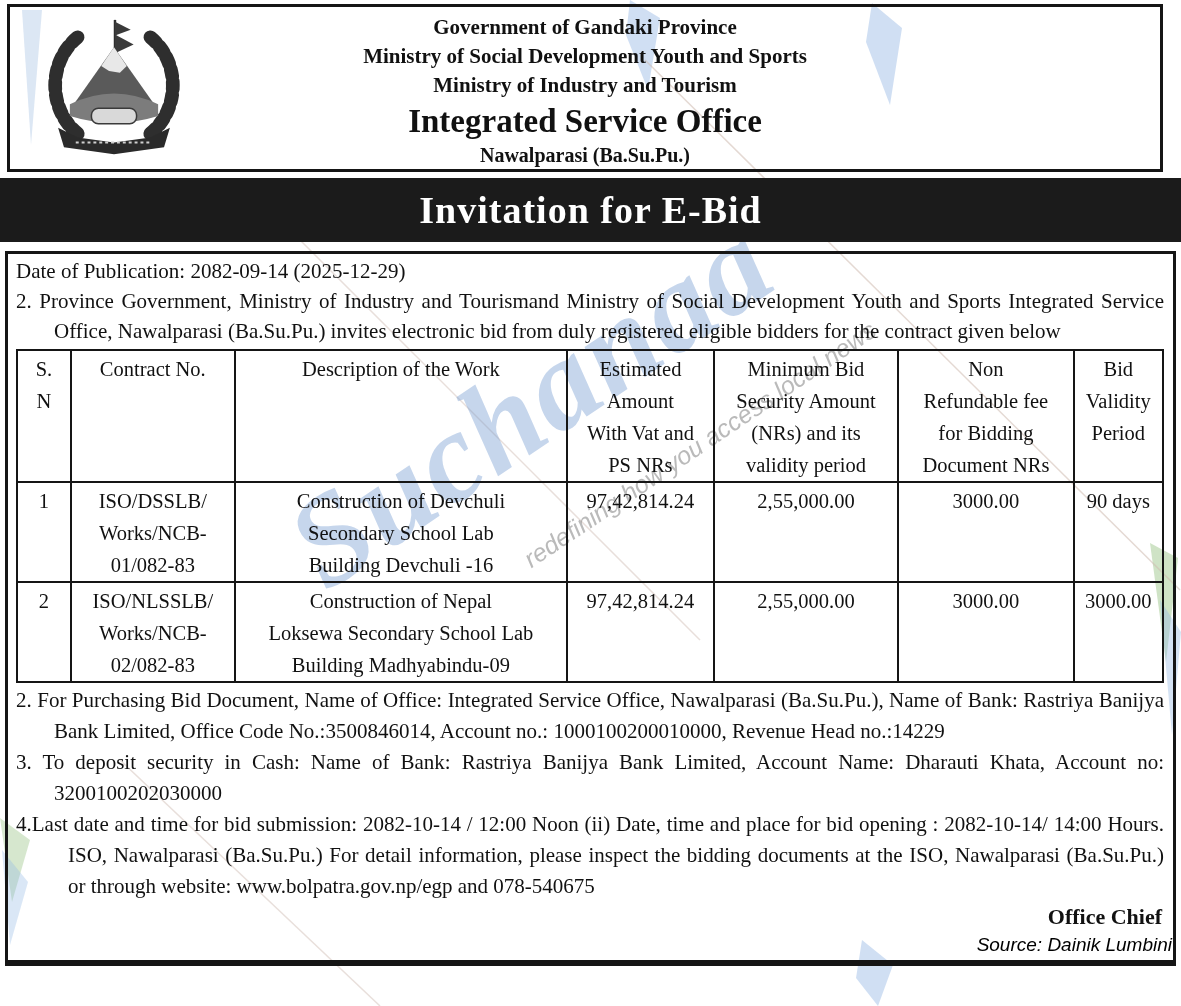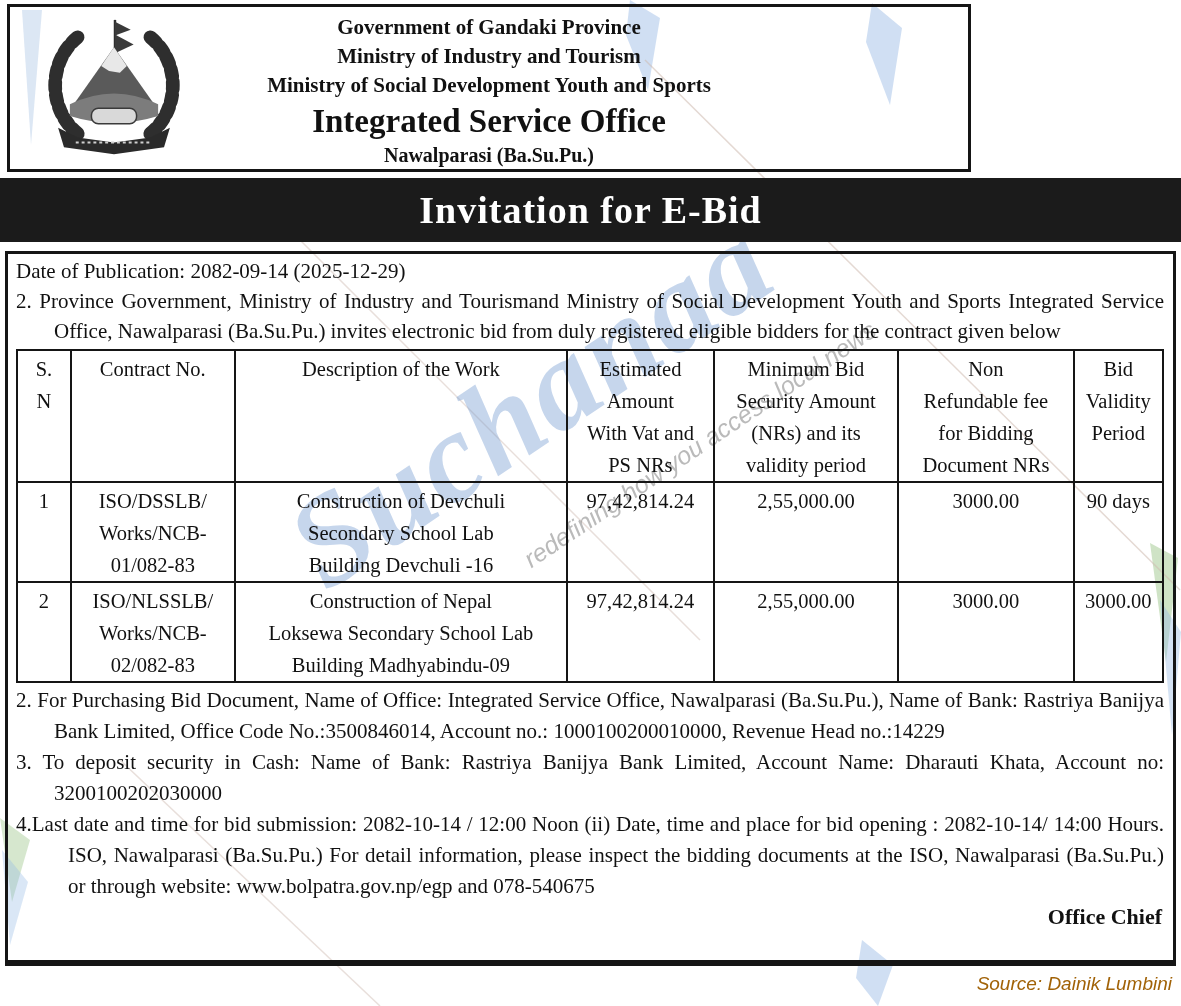--- a/index.html
+++ b/index.html
@@ -21,21 +21,21 @@
     position:absolute; left:420px; top:430px; width:560px;
     font-family:"Liberation Sans", sans-serif; font-style:italic;
     font-size:25px; color:rgba(130,130,130,0.55);
     transform:rotate(-34deg); transform-origin:center; text-align:center;
   }
   .edge-svg { position:absolute; inset:0; width:100%; height:100%; }
   
   .content { position:relative; z-index:1; }
   
   .header-box {
-    position:absolute; left:7px; top:4px; width:964px; height:168px;
+    position:absolute; left:7px; top:4px; width:1156px; height:168px;
     border:3px solid #151515; background:transparent;
   }
   .emblem { position:absolute; left:30px; top:7px; width:148px; height:152px; }
   .header-text { position:absolute; left:0; right:0; top:6px; text-align:center; line-height:29px; }
   .h-line { font-size:21px; font-weight:bold; }
   .h-office { font-size:33px; font-weight:bold; line-height:42px; }
   .h-loc { font-size:20px; font-weight:bold; line-height:26px; }
   
   .banner {
     position:absolute; left:0; top:178px; width:1181px; height:64px;
@@ -59,23 +59,23 @@
     border:2px solid #151515; vertical-align:top; text-align:center;
     font-size:20.5px; line-height:32px; padding:2px 3px 0 3px;
     white-space:pre-line; font-weight:normal; background:transparent;
   }
   tr.hdr-row { height:130px; }
   tr.row1 { height:98px; }
   tr.row2 { height:100px; }
   
   .signature { text-align:right; font-size:22px; font-weight:bold; line-height:30px; padding-right:2px; }
   .source-line {
-    position:absolute; right:9px; top:973px;
+    position:absolute; right:9px; top:934px;
     font-family:"Liberation Sans", sans-serif; font-style:italic;
-    font-size:19px; color:#a16207;
+    font-size:19px; color:#000000;
   }
 </style>
 </head>
 <body>
 
 <div class="page">
 
   <div class="wm-layer">
     <svg class="edge-svg" viewBox="0 0 1181 1006" preserveAspectRatio="none">
       <polygon points="22,10 42,10 31,145" fill="rgba(140,175,220,0.30)"></polygon>
@@ -111,22 +111,22 @@
 
         <path d="M30,92 Q75,70 120,92 L120,104 Q75,118 30,104 Z" fill="#7c7c7c"></path>
 
         <rect x="52" y="96" width="46" height="16" rx="7" fill="#d9d9d9" stroke="#3a3a3a" stroke-width="1.5"></rect>
 
         <path d="M18,116 L38,126 L75,131 L112,126 L132,116 L126,136 L75,143 L24,136 Z" fill="#2a2a2a"></path>
         <line x1="36" y1="131" x2="114" y2="131" stroke="#cfcfcf" stroke-width="2" stroke-dasharray="3 3"></line>
       </svg>
       <div class="header-text">
         <div class="h-line">Government of Gandaki Province</div>
+        <div class="h-line">Ministry of  Social Development Youth and Sports</div>
         <div class="h-line">Ministry of Industry and Tourism</div>
-        <div class="h-line">Ministry of  Social Development Youth and Sports</div>
         <div class="h-office">Integrated Service  Office</div>
         <div class="h-loc">Nawalparasi (Ba.Su.Pu.)</div>
       </div>
     </div>
 
     <div class="banner">
       <span class="banner-title">Invitation for E-Bid</span>
     </div>
 
     <div class="main-box">

